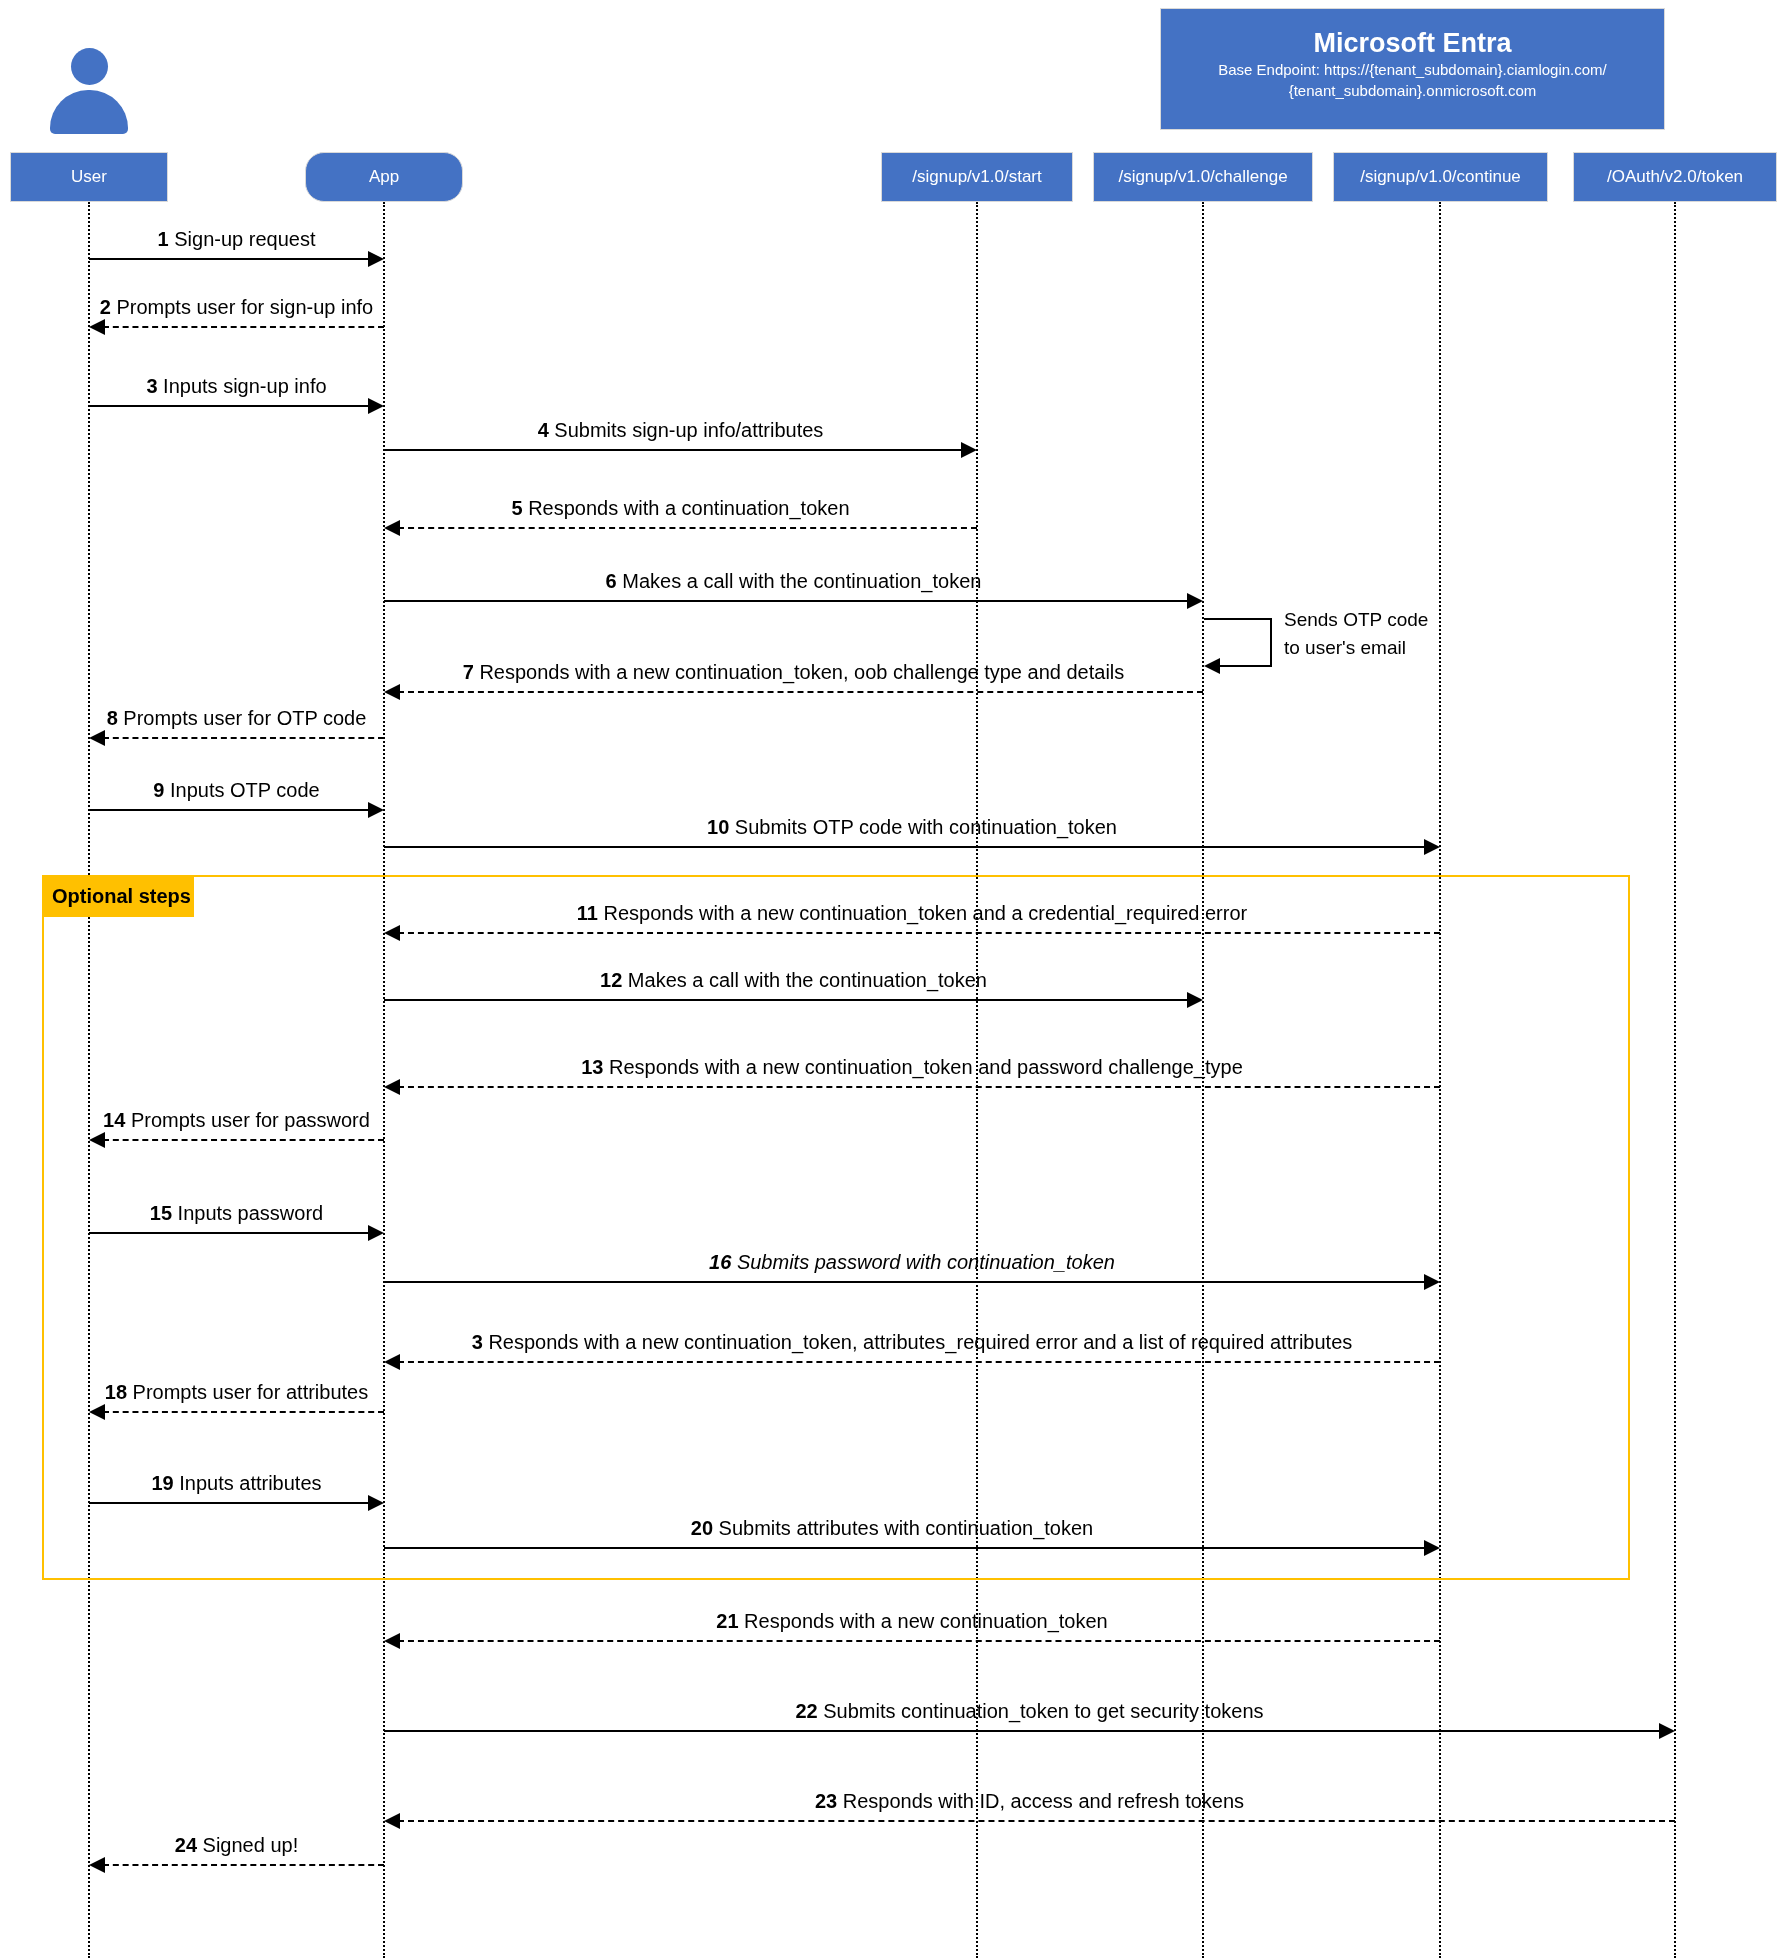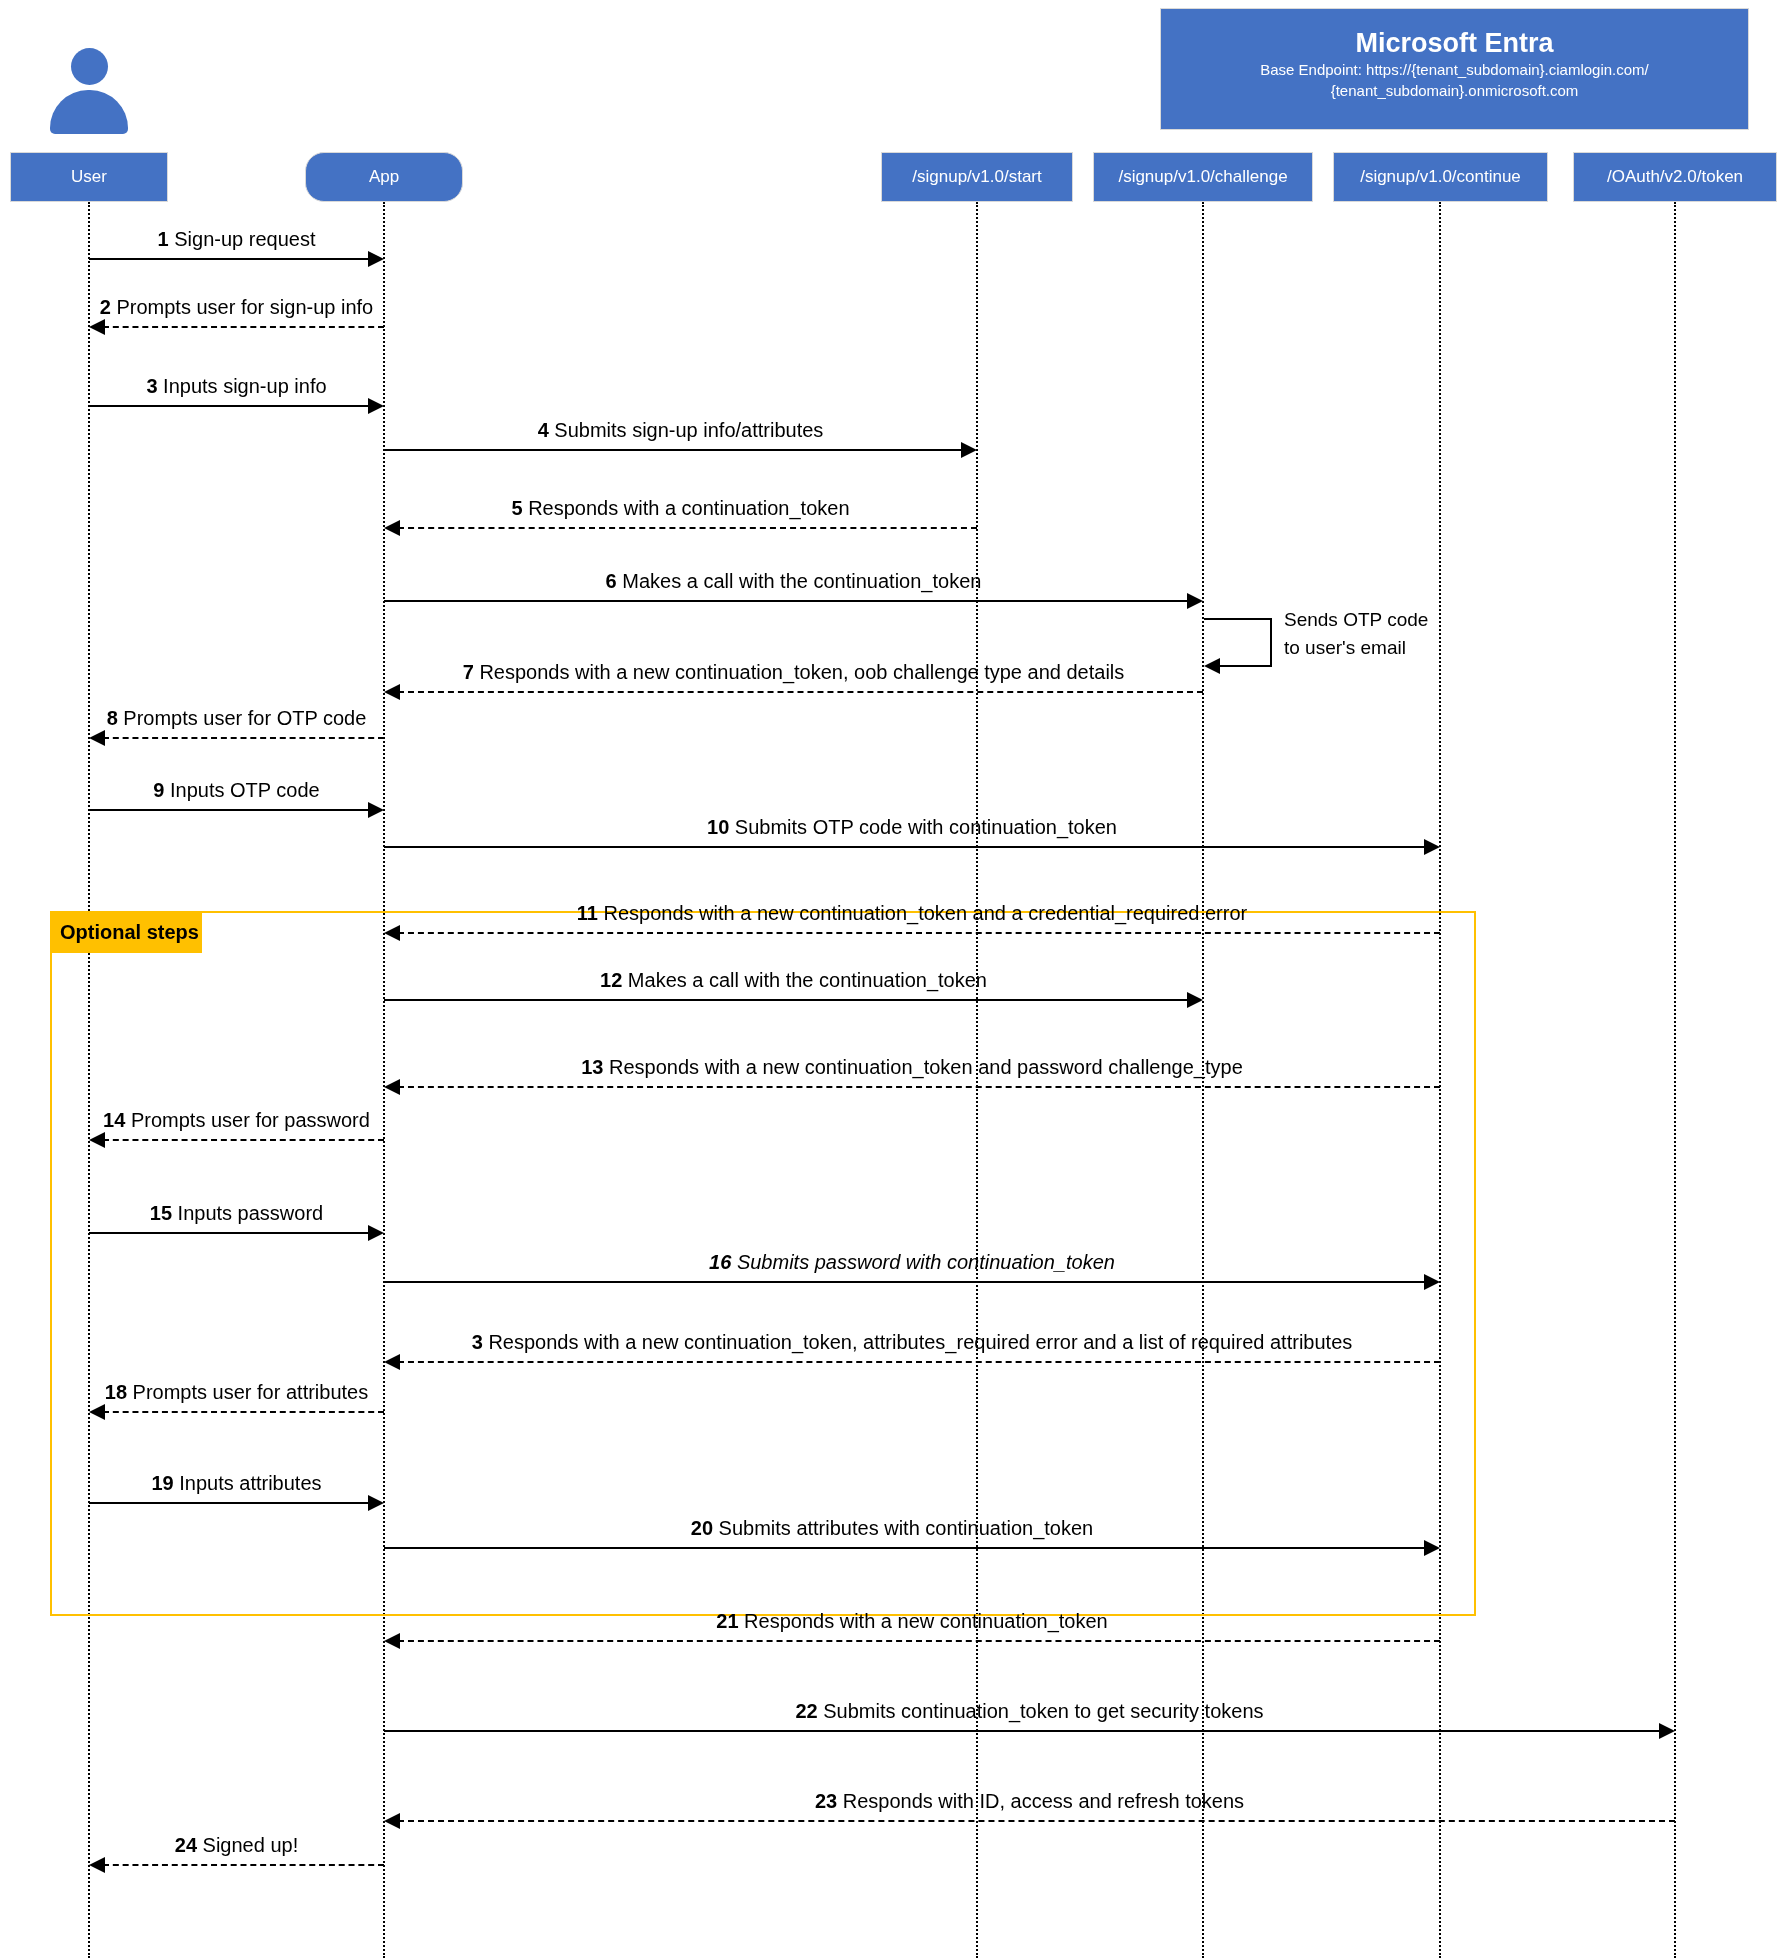--- a/index.html
+++ b/index.html
@@ -2,21 +2,21 @@
 <html style="--blue: #4472C4; --yellow: #FFC000;"><head>
 <meta charset="utf-8">
 <style>
   html,body{margin:0;padding:0;background:#fff;}
   .stage{
     position:relative;width:1784px;height:1960px;background:#fff;overflow:hidden;
     font-family:"Liberation Sans", sans-serif;color:#000;
   }
   
   .entra-header{
-    position:absolute;left:1160px;top:8px;width:589px;height:122px;
+    position:absolute;left:1160px;top:8px;width:505px;height:122px;
     background:var(--blue,#4472C4);border:1px solid #d9d9d9;
     color:#fff;text-align:center;box-sizing:border-box;padding-top:18px;
   }
   .entra-title{font-size:27px;font-weight:bold;line-height:32px;}
   .entra-sub{font-size:15px;line-height:21px;}
   
   .person{position:absolute;left:48px;top:44px;width:82px;height:92px;}
   .person-head{position:absolute;left:23px;top:4px;width:37px;height:37px;border-radius:50%;background:var(--blue,#4472C4);}
   .person-body{position:absolute;left:2px;top:46px;width:78px;height:44px;background:var(--blue,#4472C4);
     border-radius:38px 38px 5px 5px;}
@@ -78,21 +78,21 @@
     </div>
   <div id="lifelines">
       <div class="lifeline" style="left: 88px;"></div>
       <div class="lifeline" style="left: 383px;"></div>
       <div class="lifeline" style="left: 976px;"></div>
       <div class="lifeline" style="left: 1202px;"></div>
       <div class="lifeline" style="left: 1439px;"></div>
       <div class="lifeline" style="left: 1674px;"></div>
     </div>
 
-  <div class="optional-box" id="optionalBox" style="left: 50px; top: 875px; width: 1426px; height: 705px; margin-top: 36px;">
+  <div class="optional-box" id="optionalBox" style="left: 42px; top: 875px; width: 1588px; height: 705px;">
     <div class="optional-chip">Optional steps</div>
   </div>
 
   <div id="messages">
       <div class="msg-label" style="left: 236.5px; top: 226px;"><b>1</b> Sign-up request</div>
       <div class="msg-line solid" style="left: 89px; width: 281px; top: 258px;"></div>
       <div class="ah-right" style="left: 368px; top: 251px;"></div>
       <div class="msg-label" style="left: 236.5px; top: 294px;"><b>2</b> Prompts user for sign-up info</div>
       <div class="msg-line dashed" style="left: 103px; width: 281px; top: 326px;"></div>
       <div class="ah-left" style="left: 89px; top: 319px;"></div>

